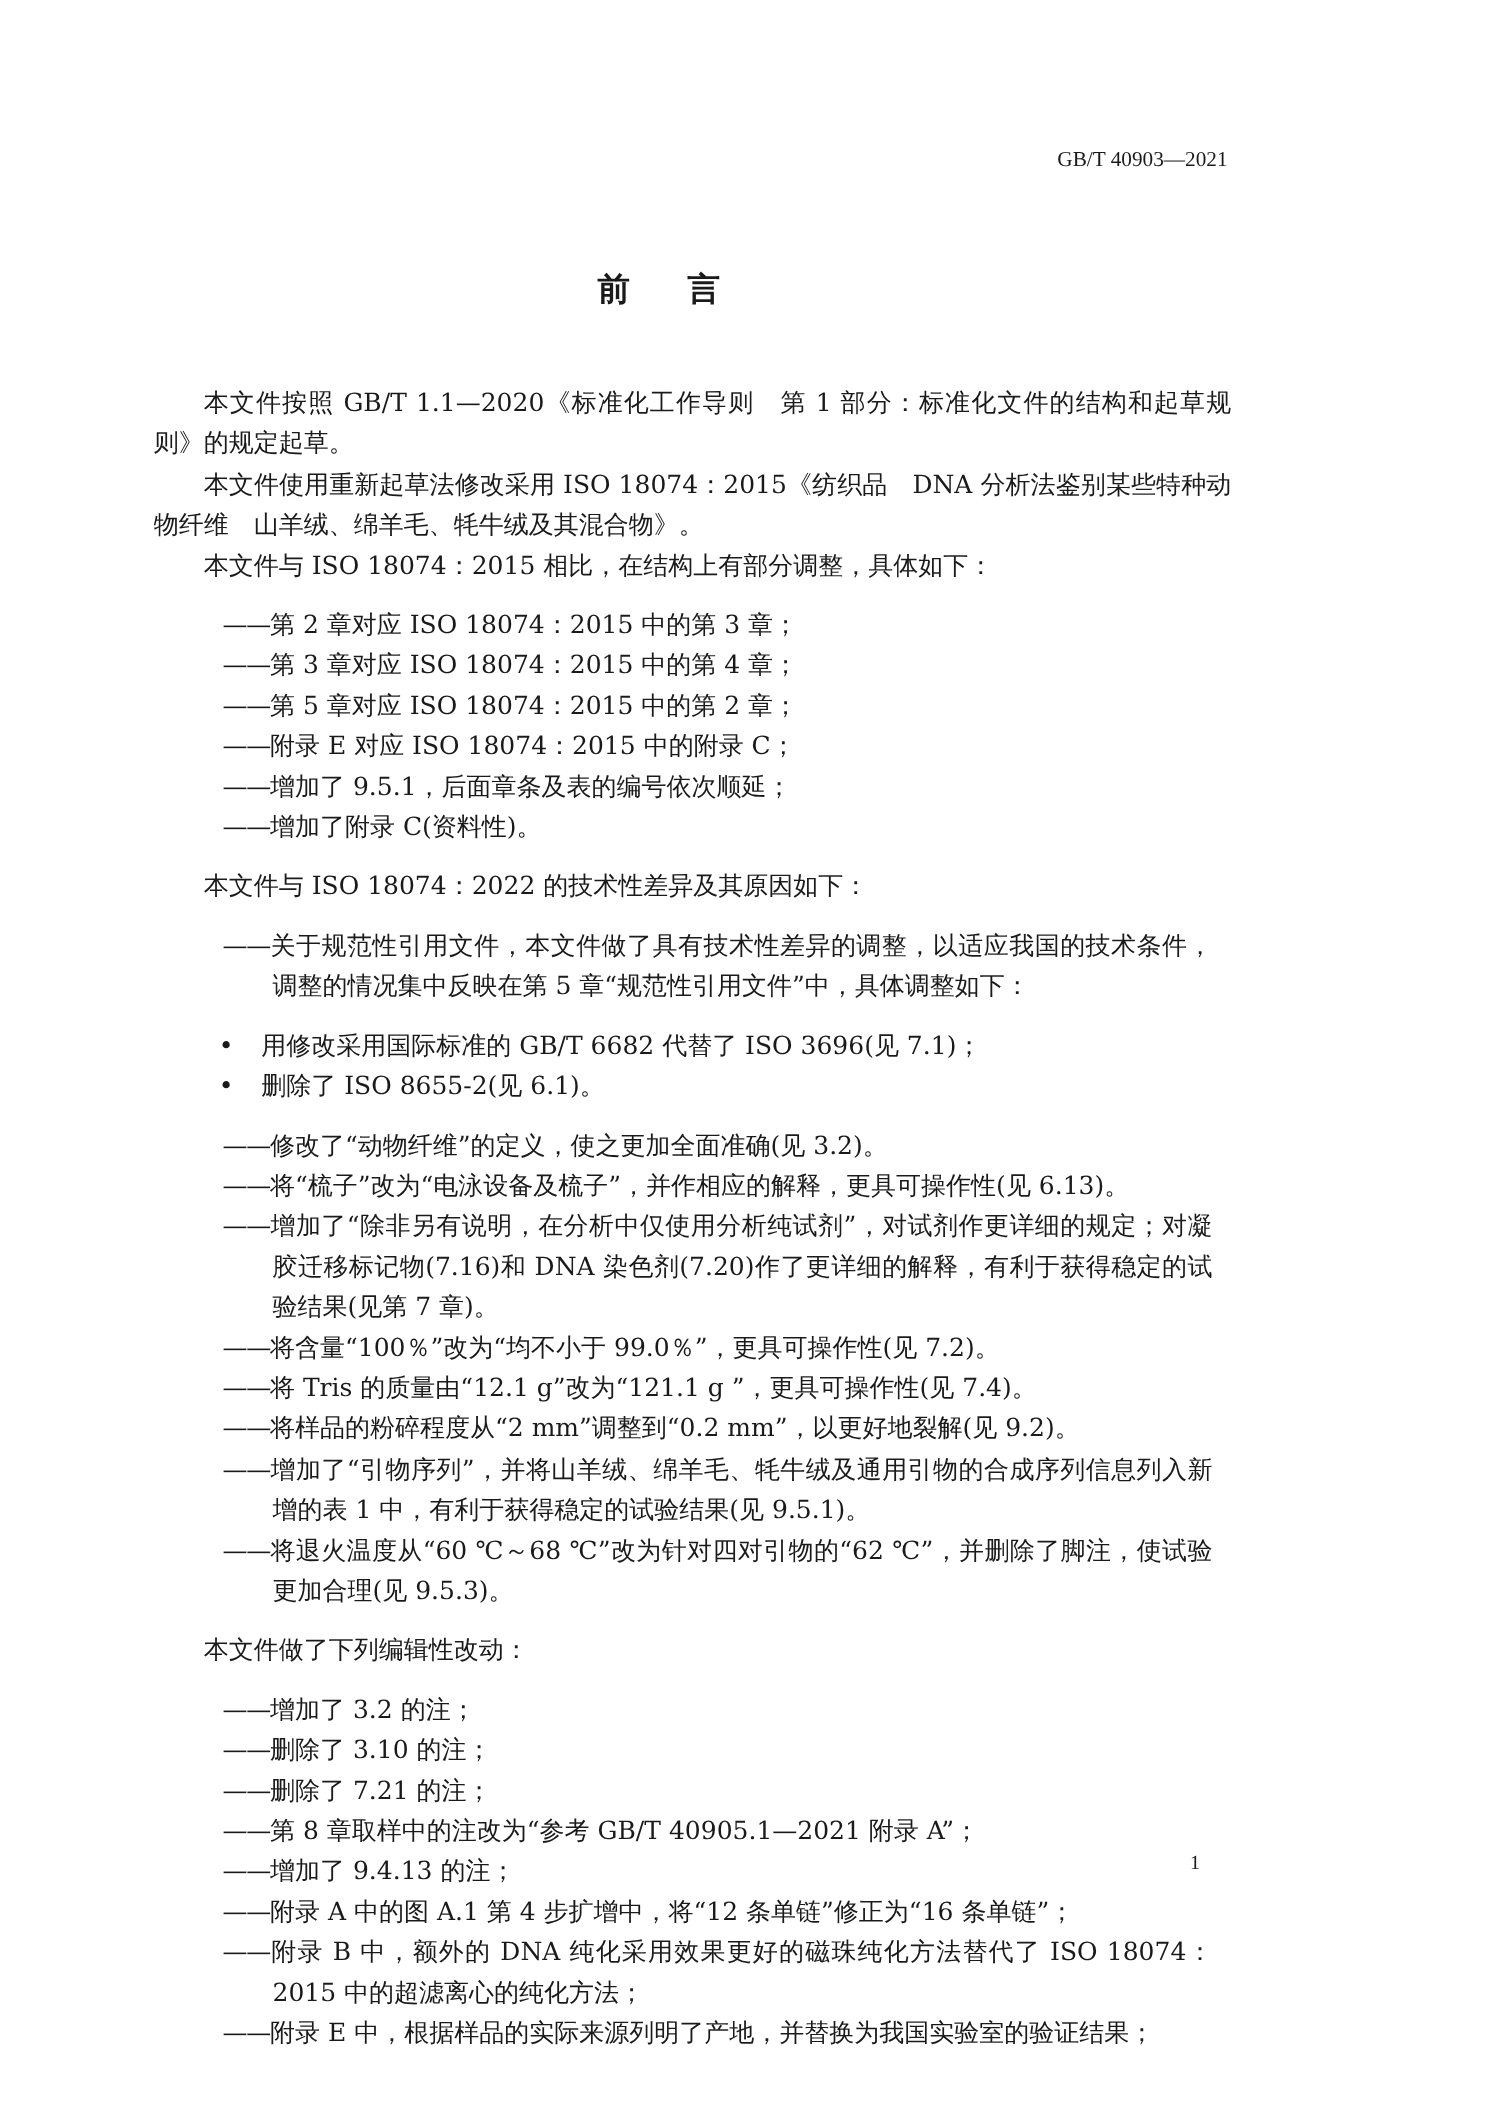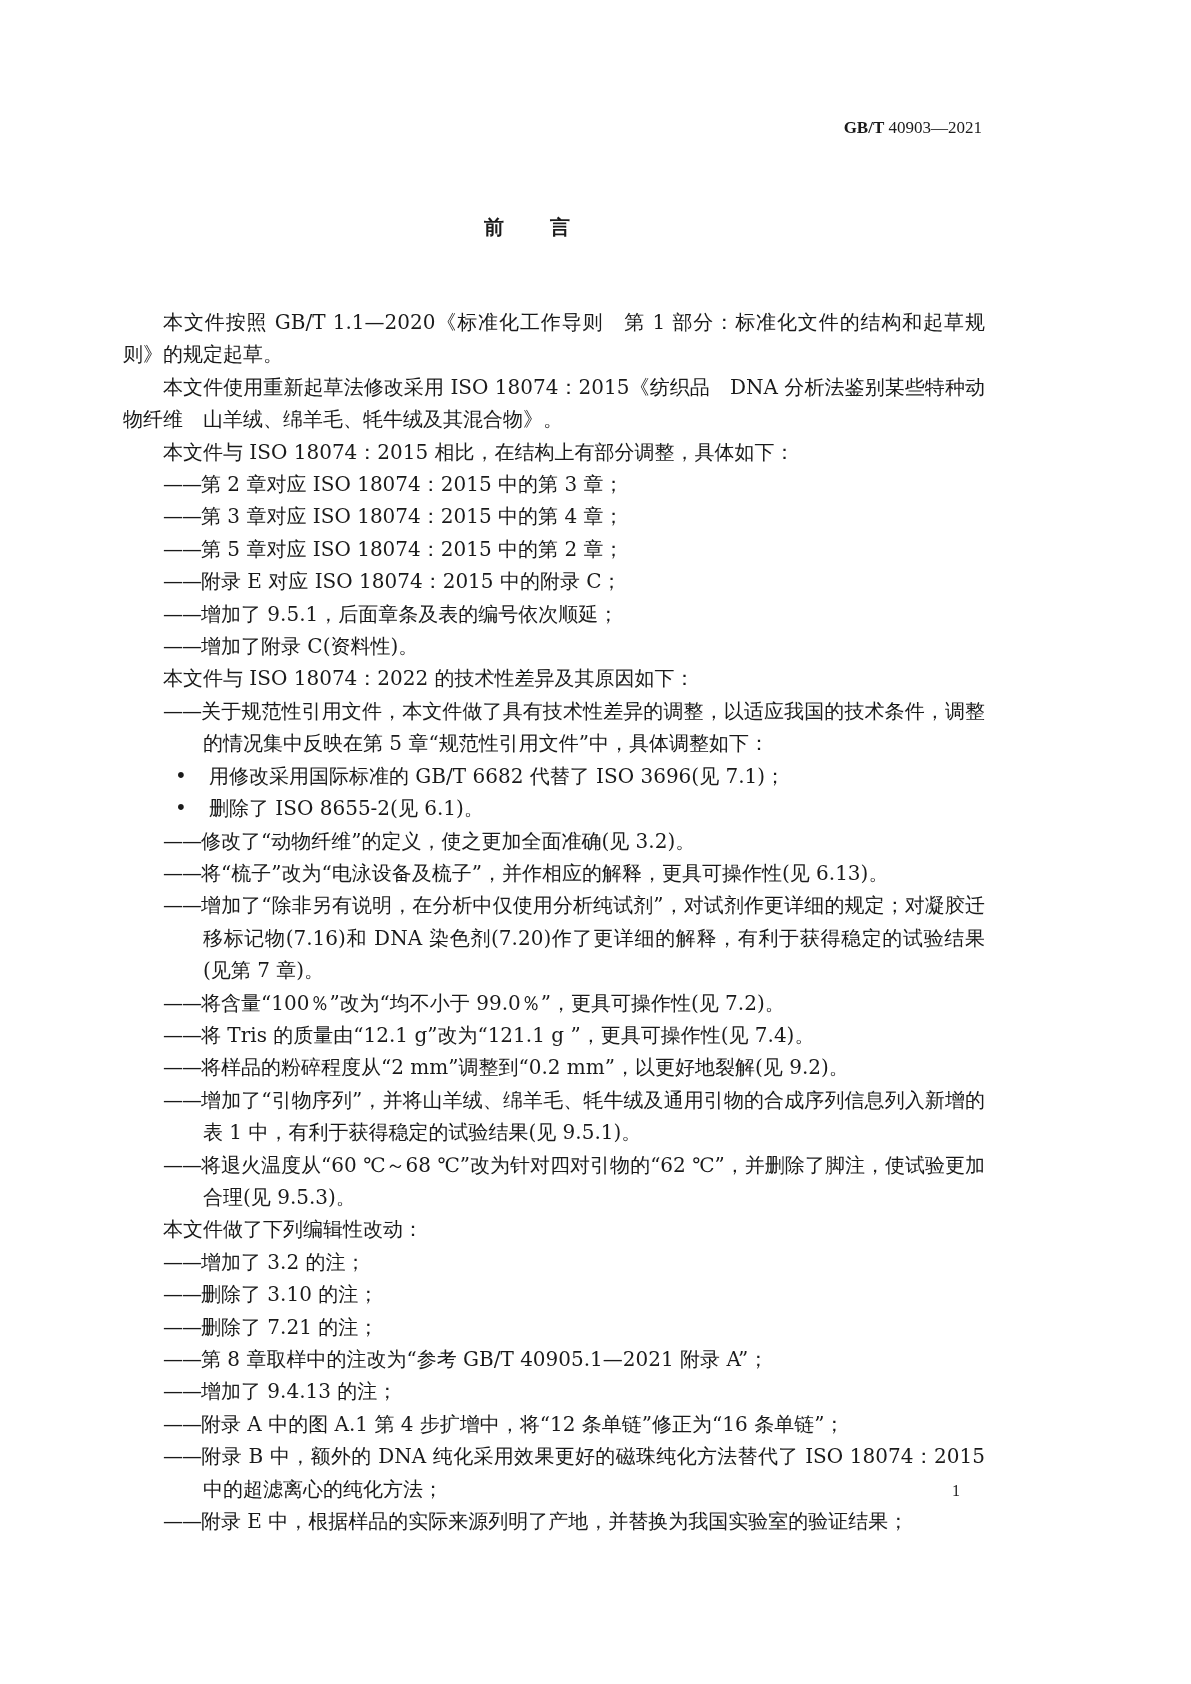--- a/index.html
+++ b/index.html
@@ -1,27 +1,27 @@
 <!DOCTYPE html>
 <html><head>
 <meta charset="utf-8">
 <style>
   html, body { margin: 0; padding: 0; background: #ffffff; }
   body { width: 1191px; height: 1684px; position: relative; overflow: hidden;
          font-family: "DejaVu Serif", "Liberation Serif", serif; color: #1a1a1a; }
   .doc-code { position: absolute; top: 118px; right: 209px; font-size: 17px;
               font-family: "Liberation Serif", "DejaVu Serif", serif; }
-  .doc-code .gbt { font-weight: bold; }
+  .doc-code .gbt { font-weight: normal; }
   .title { position: absolute; top: 214px; left: 0; width: 1100px; text-align: center;
-           font-family: Liberation Sans, sans-serif; font-size: 20px; font-weight: bold;
+           font-family: Liberation Sans, sans-serif; font-size: 26px; font-weight: bold;
            letter-spacing: 46px; }
   .body { position: absolute; top: 306px; left: 123px; width: 862px; font-size: 20px;
           line-height: 32.4px; }
   .p { text-indent: 2em; margin: 0; text-align: justify; }
-  .dash { margin: 0; padding-left: 2em; }
+  .dash { margin: 15px; padding-left: 2em; }
   .dash .row { display: block; padding-left: 2em; text-indent: -2em; text-align: justify; }
   .dash .mark { letter-spacing: -1px; }
   .bullet { margin: 0; padding-left: 4.3em; position: relative; }
   .bullet .dot { position: absolute; left: 2.6em; top: 0; }
   .page-num { position: absolute; top: 1482px; left: 952px; font-size: 16px;
               font-family: "Liberation Serif", serif; }
 </style>
 </head>
 <body>
 

